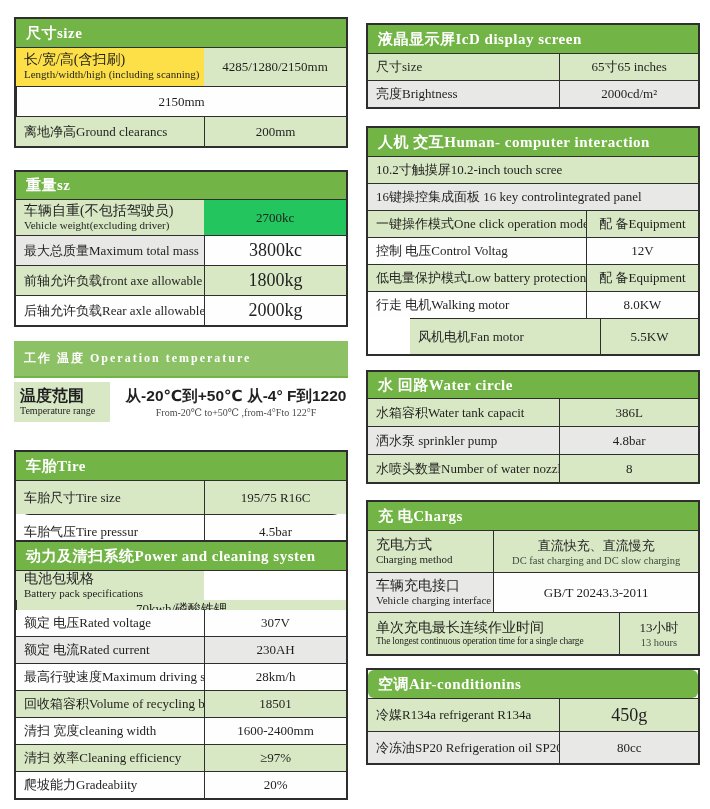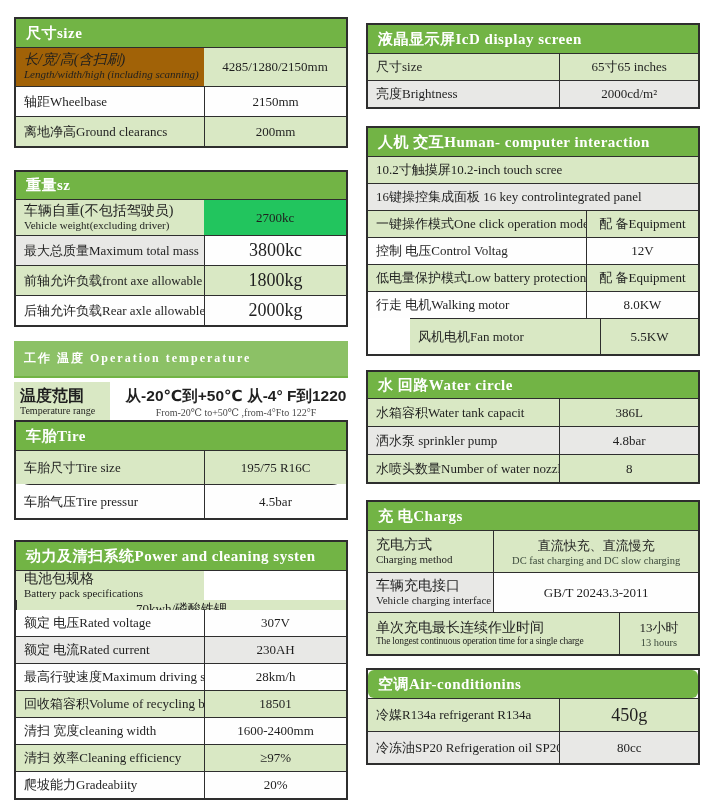--- a/index.html
+++ b/index.html
@@ -65,32 +65,29 @@
   }
   .plain-value .sub{font-size:10px;color:#4a4a4a;}
 </style>
 </head>
 <body style="--green: #72b445; --green-light: #8cc166; --border: #2e2e2e; --row-green: #d9e8c4;">
 
 <div class="column" style="left: 14px; width: 334px;">
     <div class="spec-table" style="top: 17px;">
       <div class="tbl-header" style="height: 28px;">尺寸size</div>
       <div class="tbl-row" style="height: 39px;">
-        <div class="cell label-cell" style="width: 57%; background: #a16207; font-style: italic;">
+        <div class="cell label-cell" style="width: 57%; background: #fde047;">
           <div class="label-zh">长/宽/高(含扫刷)</div>
           <div class="label-en">Length/width/high  (including  scanning)</div>
         </div>
         <div class="cell value-cell" style="background: rgb(217, 232, 196);">
           <div class="value-main">4285/1280/2150mm</div>
         </div>
       </div>
       <div class="tbl-row" style="height: 30px;">
-        <div class="cell label-cell" style="width: 57%; background: rgb(254, 254, 254);">
-          <div class="label-line">轴距Wheelbase</div>
-        </div>
         <div class="cell value-cell divider" style="background: rgb(254, 254, 254);">
           <div class="value-main">2150mm</div>
         </div>
       </div>
       <div class="tbl-row" style="height: 30px;">
         <div class="cell label-cell" style="width: 57%; background: rgb(217, 232, 196);">
           <div class="label-line">离地净高Ground clearancs</div>
         </div>
         <div class="cell value-cell divider" style="background: rgb(217, 232, 196);">
           <div class="value-main">200mm</div>
@@ -139,21 +136,21 @@
         <div class="plain-label">
           <div class="label-zh">温度范围</div>
           <div class="label-en">Temperature   range</div>
         </div>
         <div class="plain-value">
           <div class="value-main">从-20℃到+50℃  从-4° F到1220</div>
           <div class="sub">From-20℃    to+50℃ ,from-4°Fto     122°F</div>
         </div>
       </div>
     </div>
-    <div class="spec-table" style="top: 420px;">
+    <div class="spec-table" style="top: 450px;">
       <div class="tbl-header" style="height: 28px;">车胎Tire</div>
       <div class="tbl-row" style="height: 34px;">
         <div class="cell label-cell" style="width: 57%; background: rgb(217, 232, 196);">
           <div class="label-line">车胎尺寸Tire  size</div>
         </div>
         <div class="cell value-cell divider" style="background: rgb(217, 232, 196);">
           <div class="value-main">195/75    R16C</div>
         </div>
       </div>
       <div class="tbl-row" style="height: 34px; border-radius: 14px;">

